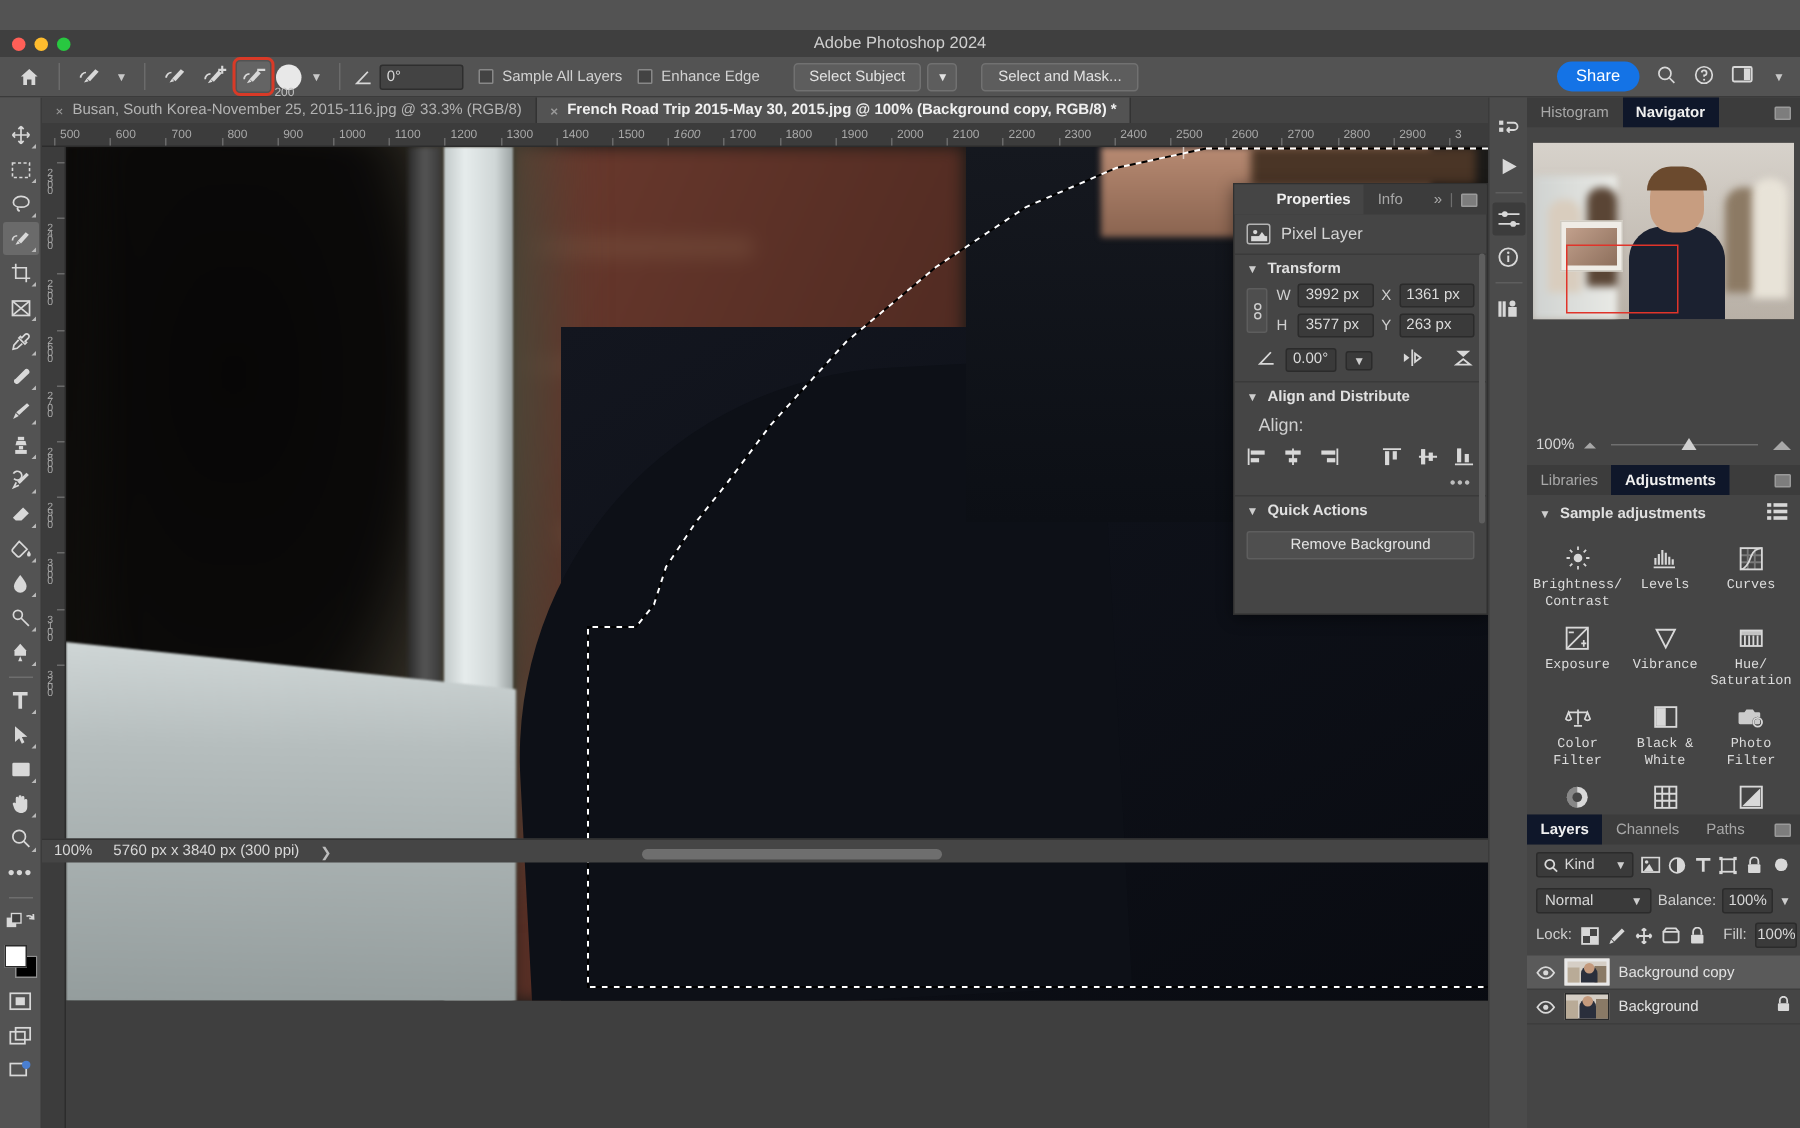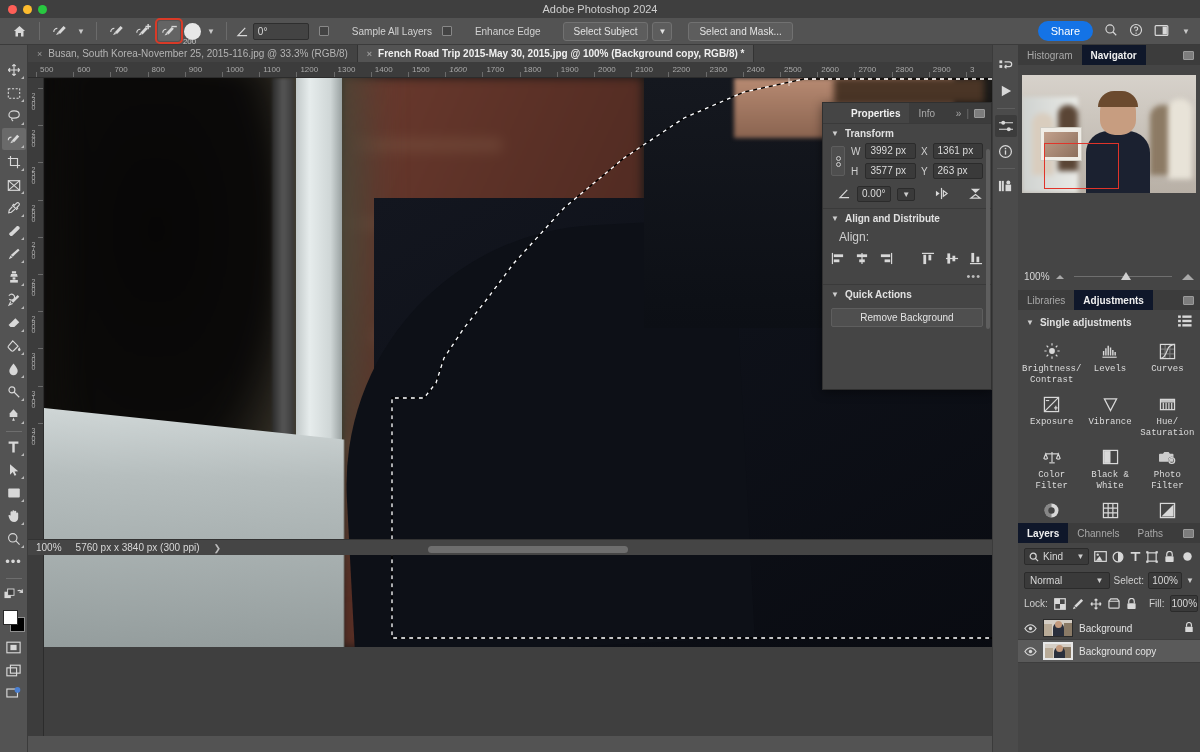--- a/index.html
+++ b/index.html
@@ -2,21 +2,21 @@
 <html><head>
 <meta charset="utf-8">
 <style>
   * { box-sizing: border-box; margin:0; padding:0; }
   body {
     width:1200px; height:752px; overflow:hidden;
     font-family:"Liberation Sans", sans-serif;
     background:#535353; color:#d4d4d4; font-size:11px;
     -webkit-font-smoothing:antialiased;
   }
-  .app { position:relative; width:1200px; height:555px; }
+  .app { position:relative; width:1200px; height:555px;margin-top:20px; }
 
   
   .titlebar {
     position:absolute; top:0; left:0; width:1200px; height:18px;
     background:#3f3f3f; display:flex; align-items:center;
   }
   .traffic { display:flex; gap:6px; padding-left:8px; }
   .dot { width:9px; height:9px; border-radius:50%; }
   .dot.red{background:#ff5f57;} .dot.yellow{background:#febc2e;} .dot.green{background:#28c840;}
   .app-title {
@@ -47,21 +47,21 @@
   .ob-field {
     background:#434343; border:1px solid #2e2e2e; border-radius:2px;
     height:17px; line-height:15px; color:#d8d8d8; font-size:10px;
     padding:0 4px; min-width:56px;
   }
   .cbx {
     width:10px; height:10px; background:#434343; border:1px solid #888;
     border-radius:1px; display:inline-block;
   }
   .ob-label { font-size:10px; color:#d2d2d2; }
-  .ob-check { display:flex; align-items:center; gap:23px; margin-left:6px; }
+  .ob-check { display:flex; align-items:center; gap:6px; margin-left:6px; }
   .btn-gray {
     background:#5d5d5d; border:1px solid #717171; border-radius:3px;
     height:19px; padding:0 10px; font-size:10px; color:#e2e2e2;
     display:flex; align-items:center;
   }
   .btn-caret {
     background:#5d5d5d; border:1px solid #717171; border-radius:3px;
     height:19px; width:20px; font-size:8px; color:#e2e2e2;
     display:flex; align-items:center; justify-content:center;
   }
@@ -735,20 +735,30 @@
     <div class="panel-tabs">
       <div class="ptab active">Properties</div>
       <div class="ptab">Info</div>
       <div class="ptab-right">
         <span style="font-size:10px;">»</span>
         <span style="color:#6e6e6e;">|</span>
         <span class="menu-glyph"></span>
       </div>
     </div>
 
+    <div class="prow">
+      <div class="pixel-icon">
+        <svg width="11" height="9" viewBox="0 0 12 10">
+            <rect class="icf" x="0" y="6" width="12" height="4"></rect>
+            <circle class="icf" cx="3" cy="3" r="1.6"></circle>
+            <path class="icf" d="M5 7 L8 3 L11 7 Z"></path>
+          </svg>
+      </div>
+      <span>Pixel Layer</span>
+    </div>
 
     <div class="sect-head">
       <span class="tw">▼</span>
       <span>Transform</span>
     </div>
     <div class="field-grid">
       <div class="link-icon">
         <div class="lc"></div>
           <div class="lc"></div>
       </div>
@@ -929,21 +939,21 @@
     <div class="rp-tabs">
       <div class="rp-tab">Libraries</div>
       <div class="rp-tab active">Adjustments</div>
       <div class="rp-menu">
           <span class="menu-glyph"></span>
         </div>
     </div>
     <div class="adj-body">
       <div class="adj-head">
         <span class="tw">▼</span>
-        <span>Single adjustments</span>
+        <span>Sample adjustments</span>
         <span style="margin-left:auto">
           <svg width="14" height="12" viewBox="0 0 15 13">
               <rect class="icf" x="0" y="0.5" width="3" height="2.6"></rect>
               <rect class="icf" x="4.6" y="0.5" width="10" height="2.6"></rect>
               <rect class="icf" x="0" y="5.2" width="3" height="2.6"></rect>
               <rect class="icf" x="4.6" y="5.2" width="10" height="2.6"></rect>
               <rect class="icf" x="0" y="9.9" width="3" height="2.6"></rect>
               <rect class="icf" x="4.6" y="9.9" width="10" height="2.6"></rect>
             </svg>
         </span>
@@ -1129,21 +1139,21 @@
               <circle class="icf" cx="6" cy="6" r="4.6"></circle>
             </svg>
         </span>
       </div>
 
       <div class="lay-blend">
         <span class="blend-sel">
           <span style="flex:1">Normal</span>
           <span class="tw">▼</span>
         </span>
-        <span style="font-size:10px;color:#cfcfcf;">Select:</span>
+        <span style="font-size:10px;color:#cfcfcf;">Balance:</span>
         <span class="op-val">100%</span>
         <span class="tw">▼</span>
       </div>
 
       <div class="lay-lock">
         <span>Lock:</span>
         <span class="fic">
           <svg width="12" height="12" viewBox="0 0 13 13">
               <rect class="ic" x="0.8" y="0.8" width="11.4" height="11.4"></rect>
               <rect class="icf" x="0.8" y="0.8" width="5.7" height="5.7"></rect>
@@ -1171,55 +1181,55 @@
           <svg width="11" height="12" viewBox="0 0 12 13">
               <path class="ic" d="M3 5.6 V3.4 a3 3 0 0 1 6 0 V5.6"></path>
               <rect class="icf" x="1.5" y="5.6" width="9" height="6.4" rx="0.8"></rect>
             </svg>
         </span>
         <span style="margin-left:6px">Fill:</span>
         <span class="op-val">100%</span>
 
       </div>
 
+      <div class="layer-row sel">
+        <span class="eye">
+          <svg width="13" height="9" viewBox="0 0 14 10">
+              <path class="ic" d="M0.8 5 C3 1.6 5 0.8 7 0.8 C9 0.8 11 1.6 13.2 5 C11 8.4 9 9.2 7 9.2 C5 9.2 3 8.4 0.8 5 Z"></path>
+              <circle class="icf" cx="7" cy="5" r="1.9"></circle>
+            </svg>
+        </span>
+        <span class="lthumb sel">
+          <span class="lt-l"></span>
+            <span class="lt-r"></span>
+          <span class="lt-fig"></span>
+            <span class="lt-head"></span>
+        </span>
+        <span class="lname">Background copy</span>
+      </div>
       <div class="layer-row">
         <span class="eye">
           <svg width="13" height="9" viewBox="0 0 14 10">
               <path class="ic" d="M0.8 5 C3 1.6 5 0.8 7 0.8 C9 0.8 11 1.6 13.2 5 C11 8.4 9 9.2 7 9.2 C5 9.2 3 8.4 0.8 5 Z"></path>
               <circle class="icf" cx="7" cy="5" r="1.9"></circle>
             </svg>
         </span>
         <span class="lthumb">
           <span class="lt-l"></span>
             <span class="lt-r"></span>
           <span class="lt-fig"></span>
             <span class="lt-head"></span>
         </span>
         <span class="lname">Background</span>
         <span>
           <svg width="10" height="11" viewBox="0 0 11 12">
               <path class="ic" d="M2.8 5.2 V3.2 a2.7 2.7 0 0 1 5.4 0 V5.2"></path>
               <rect class="icf" x="1.4" y="5.2" width="8.2" height="5.8" rx="0.7"></rect>
             </svg>
         </span>
-      </div>
-      <div class="layer-row sel">
-        <span class="eye">
-          <svg width="13" height="9" viewBox="0 0 14 10">
-              <path class="ic" d="M0.8 5 C3 1.6 5 0.8 7 0.8 C9 0.8 11 1.6 13.2 5 C11 8.4 9 9.2 7 9.2 C5 9.2 3 8.4 0.8 5 Z"></path>
-              <circle class="icf" cx="7" cy="5" r="1.9"></circle>
-            </svg>
-        </span>
-        <span class="lthumb sel">
-          <span class="lt-l"></span>
-            <span class="lt-r"></span>
-          <span class="lt-fig"></span>
-            <span class="lt-head"></span>
-        </span>
-        <span class="lname">Background copy</span>
       </div>
 
     </div>
   </div>
 
   <div class="statusbar">
     <span>100%</span>
     <span>5760 px x 3840 px (300 ppi)</span>
     <span class="arrow-r">❯</span>
     <div class="hscroll"></div>

